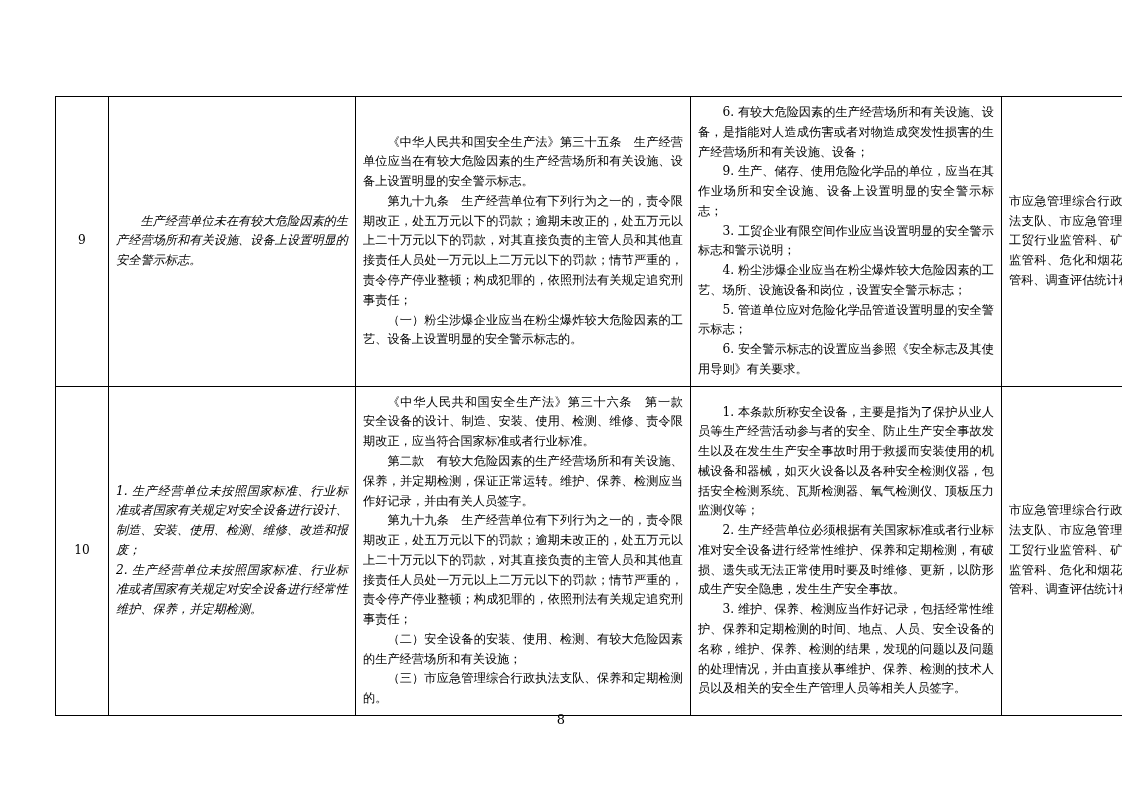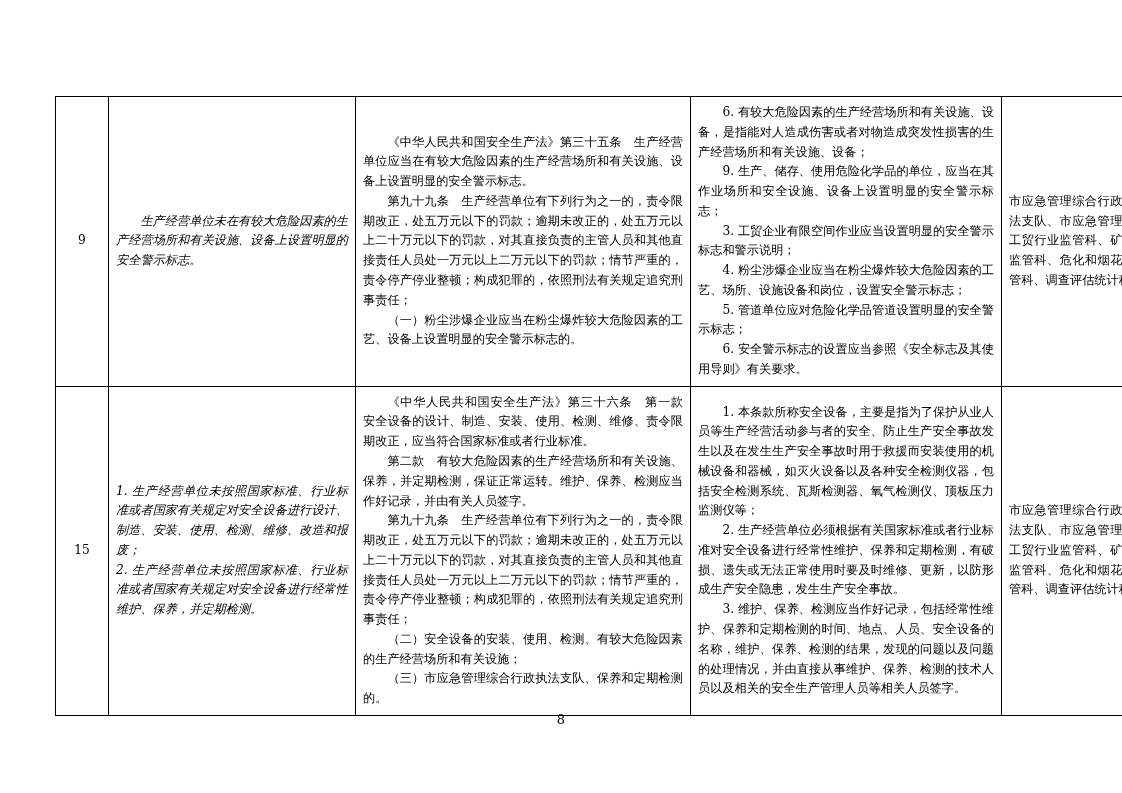--- a/index.html
+++ b/index.html
@@ -119,21 +119,21 @@
             <p class="indent2">6. 安全警示标志的设置应当参照《安全标志及其使用导则》有关要求。</p>
           </div>
         </td>
         <td class="col-dept">
           <div class="dept-text">市应急管理综合行政执法支队、市应急管理局工贸行业监管科、矿山监管科、危化和烟花监管科、调查评估统计科</div>
         </td>
       </tr>
 
       <tr>
         <td class="col-no">
-          <span>15</span>
+          <span>10</span>
         </td>
         <td class="col-behavior">
           <div class="cellbox">
             <p class="noindent">1. 生产经营单位未按照国家标准、行业标准或者国家有关规定对安全设备进行设计、制造、安装、使用、检测、维修、改造和报废；</p>
             <p class="noindent">2. 生产经营单位未按照国家标准、行业标准或者国家有关规定对安全设备进行经常性维护、保养，并定期检测。</p>
           </div>
         </td>
         <td class="col-law">
           <div class="cellbox">
             <p class="indent2">《中华人民共和国安全生产法》第三十六条　第一款　安全设备的设计、制造、安装、使用、检测、维修、责令限期改正，应当符合国家标准或者行业标准。</p>

